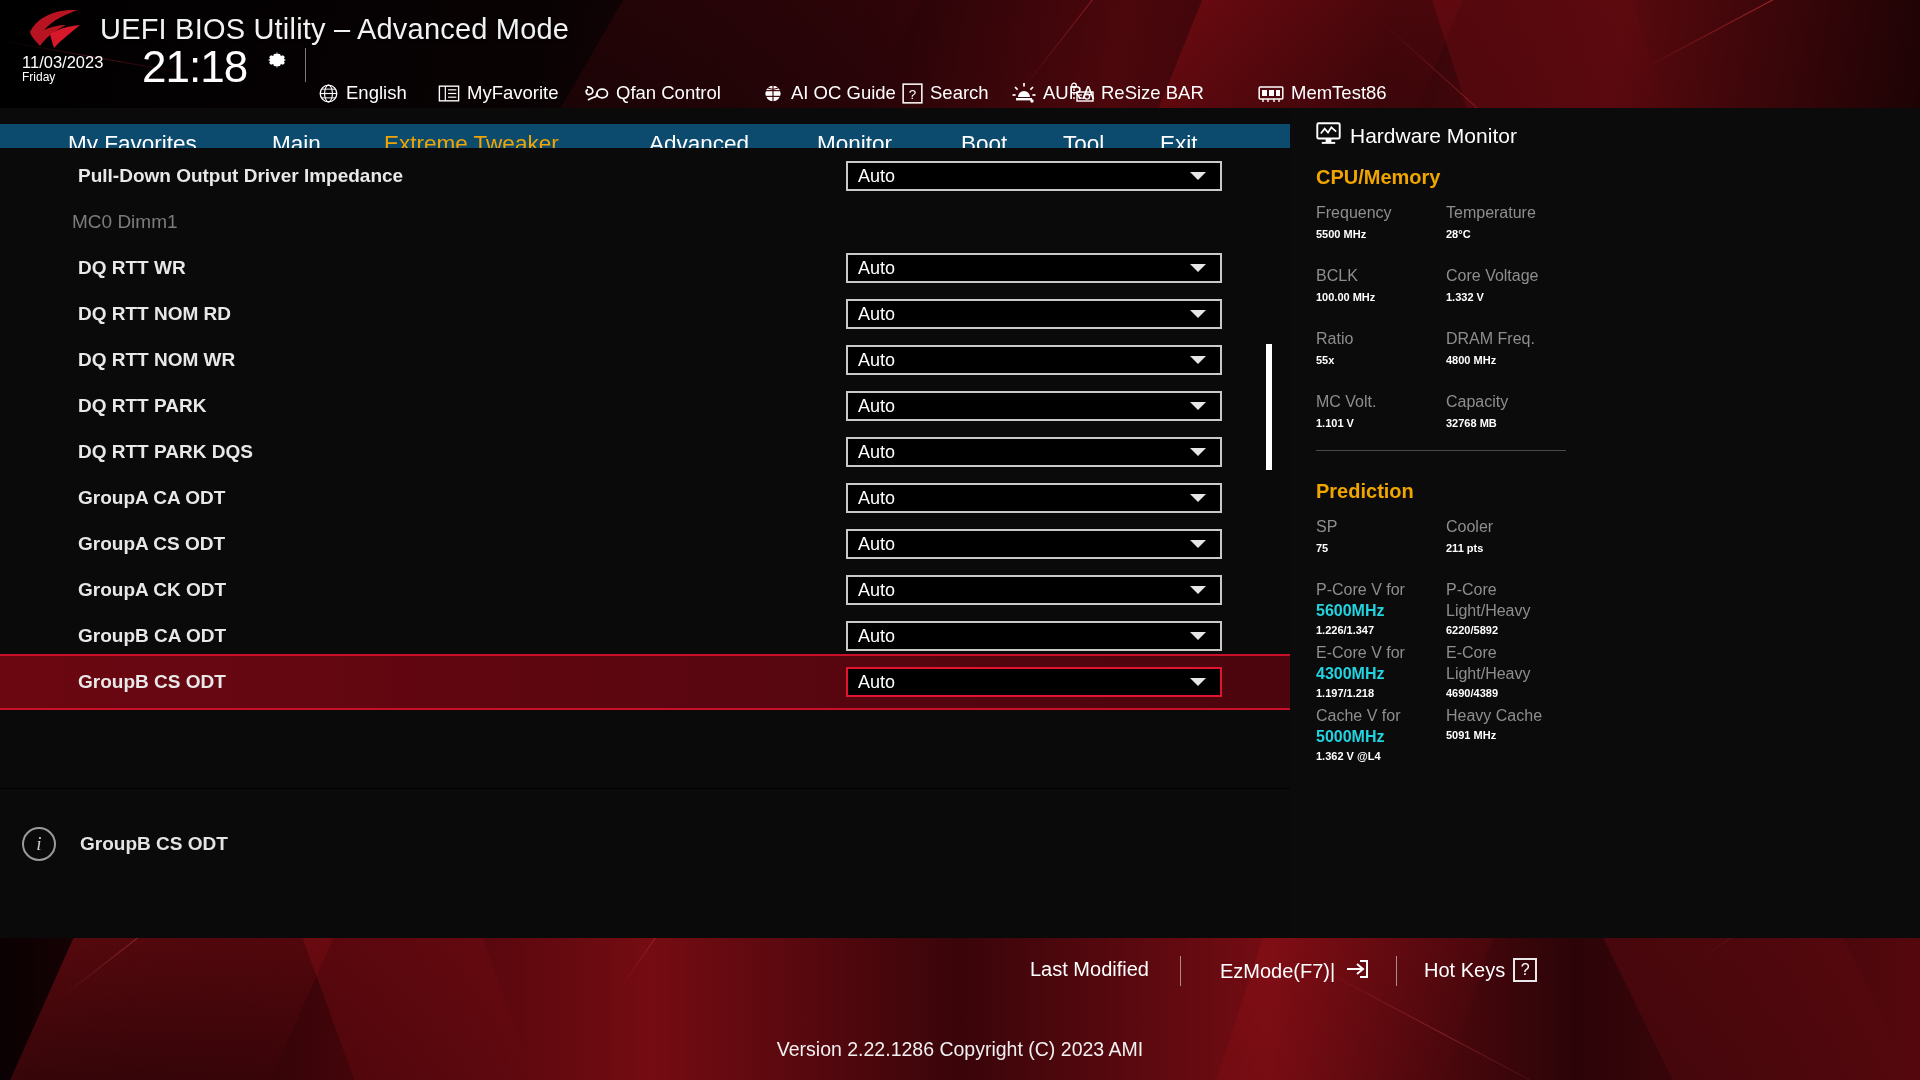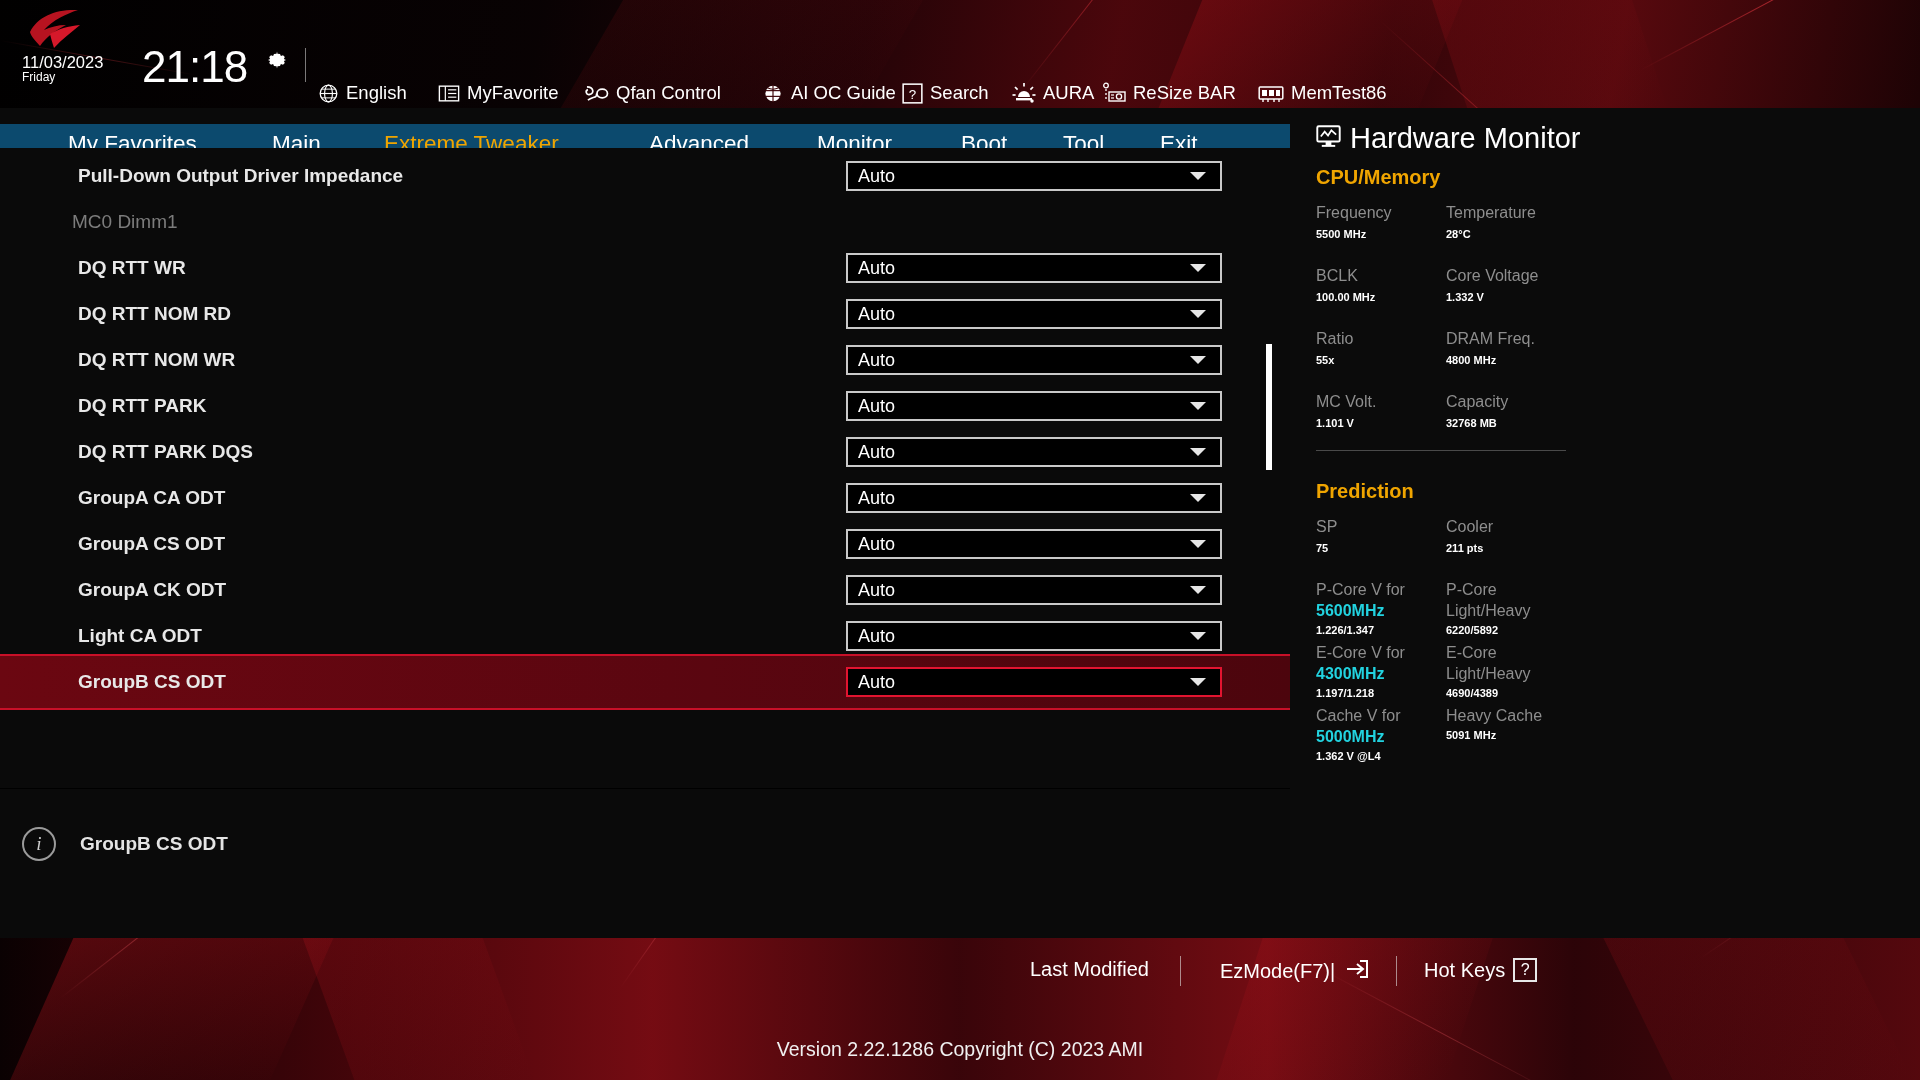--- a/index.html
+++ b/index.html
@@ -58,21 +58,21 @@
     position:absolute; left:1290px; top:108px; width:630px; height:40px;
     background:linear-gradient(90deg, #151515 0%, #100204 25%, #2a0407 60%, #120203 100%);
   }
 
   
   .hwpanel {
     position:absolute; left:1290px; top:108px; width:630px; height:830px;
     background:#0b0b0b;
   }
   .hw-head { position:absolute; left:26px; top:14px; display:flex; align-items:center; gap:9px; }
-  .hw-head .t { font-size:29px; color:#ffffff; }
+  .hw-head .t { font-size:21px; color:#ffffff; }
   .hw-sect { position:absolute; left:26px; font-size:20px; color:#f0a500; font-weight:700; }
   .hw-lbl { position:absolute; font-size:16px; color:#8e8e8e; }
   .hw-val { position:absolute; font-size:11px; color:#ffffff; font-weight:700; }
   .hw-cyan { color:#22d3e0 !important; font-weight:700; }
   .hw-rule { position:absolute; left:26px; width:250px; height:1px; background:#4a4a4a; }
 
   
   .content { position:absolute; left:0; top:148px; width:1290px; height:640px; background:#0a0a0a; overflow:hidden; }
   .row { position:absolute; left:0; width:1290px; height:56px; }
   .row.sel { background:linear-gradient(90deg, #6b0711 0%, #5a0610 55%, #4c050d 100%); }
@@ -129,20 +129,21 @@
     <div class="hdr-streak" style="left:1020px;top:92px;width:340px;transform:rotate(-52deg);"></div>
     <div class="hdr-streak" style="left:0px;top:40px;width:200px;transform:rotate(10deg);opacity:.5;"></div>
     <div class="hdr-streak" style="left:1640px;top:70px;width:300px;transform:rotate(-28deg);"></div>
     <div class="hdr-streak" style="left:1380px;top:20px;width:220px;transform:rotate(42deg);opacity:.6;"></div>
 
     <svg class="rog-logo" viewBox="0 0 66 42">
       <path d="M4 24 C12 8, 30 1, 52 2 C40 6, 27 12, 18 22 C24 19, 32 17, 40 17 C30 22, 20 29, 14 38 C10 33, 5 29, 4 24 Z" fill="#b71320"></path>
       <path d="M24 26 C32 21, 42 18, 54 17 C46 24, 36 31, 28 40 C26 34, 25 30, 24 26 Z" fill="#d6182a"></path>
     </svg>
 
+    <div class="title">UEFI BIOS Utility – Advanced Mode</div>
 
     <div class="datebox">
       <div class="d1">11/03/2023</div>
       <div class="d2">Friday</div>
     </div>
     <div class="clock">21:18</div>
 
     <svg class="gear-btn" viewBox="0 0 24 24">
       <path fill="#ffffff" d="M12 8.2a3.8 3.8 0 100 7.6 3.8 3.8 0 000-7.6zm0 5.9a2.1 2.1 0 110-4.2 2.1 2.1 0 010 4.2z"></path>
       <path fill="#ffffff" d="M21 12l-2.1-.9.9-2.1-1.8-1.8-2.1.9L15 6l-2.5-.3L12 3.4 11.5 5.7 9 6l-.9 2.1-2.1-.9L4.2 9l.9 2.1L3 12l2.1.9-.9 2.1 1.8 1.8 2.1-.9L9 18l2.5.3.5 2.3.5-2.3L15 18l.9-2.1 2.1.9 1.8-1.8-.9-2.1L21 12z"></path>
@@ -219,21 +220,21 @@
             <line x1="3" y1="5" x2="5.6" y2="7.6" stroke="#fff" stroke-width="1.7"></line>
             <line x1="21" y1="5" x2="18.4" y2="7.6" stroke="#fff" stroke-width="1.7"></line>
             <line x1="0.5" y1="13" x2="3.6" y2="13" stroke="#fff" stroke-width="1.7"></line>
             <line x1="20.4" y1="13" x2="23.5" y2="13" stroke="#fff" stroke-width="1.7"></line>
             <circle cx="20" cy="19" r="1.7" fill="#fff"></circle>
           </svg>
       </span>
       <span>AURA</span>
     </div>
 
-    <div class="tool" style="left:1100px;align-items:center;">
+    <div class="tool" style="left:1068px;align-items:center;">
       <span class="ic">
         <svg width="26" height="22" viewBox="0 0 26 22">
             <circle cx="6" cy="3.5" r="2.3" fill="none" stroke="#fff" stroke-width="1.3"></circle>
             <line x1="6" y1="7" x2="6" y2="17" stroke="#fff" stroke-width="1.3" stroke-dasharray="2 2"></line>
             <rect x="9" y="10" width="16" height="9" fill="none" stroke="#fff" stroke-width="1.4"></rect>
             <circle cx="19" cy="14.5" r="2.6" fill="none" stroke="#fff" stroke-width="1.3"></circle>
             <line x1="11" y1="13" x2="14" y2="13" stroke="#fff" stroke-width="1.2"></line>
             <line x1="11" y1="16" x2="14" y2="16" stroke="#fff" stroke-width="1.2"></line>
           </svg>
       </span>
@@ -341,21 +342,21 @@
 
     <div class="row" style="top:414px;">
       <div class="row-label">GroupA CK ODT</div>
       <div class="combo">
         <span class="cv">Auto</span>
         <span class="arrow"></span>
       </div>
     </div>
 
     <div class="row" style="top:460px;">
-      <div class="row-label">Light CA ODT</div>
+      <div class="row-label">GroupB CA ODT</div>
       <div class="combo">
         <span class="cv">Auto</span>
         <span class="arrow"></span>
       </div>
     </div>
 
     <div class="row sel" style="top:506px;">
       <div class="row-label">GroupB CS ODT</div>
       <div class="combo hot">
         <span class="cv">Auto</span>

